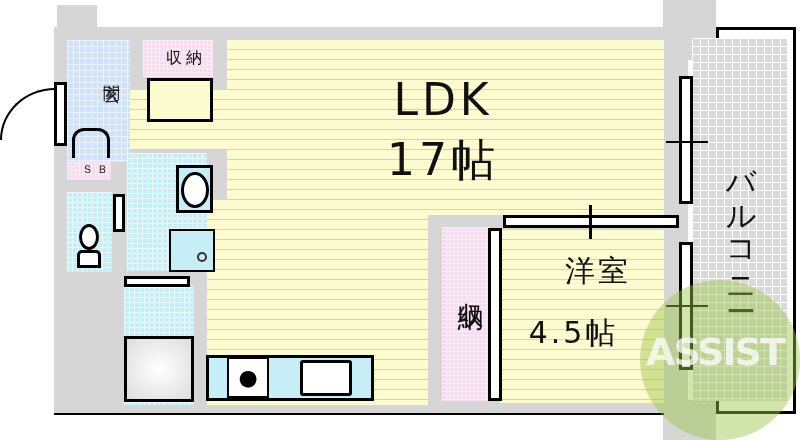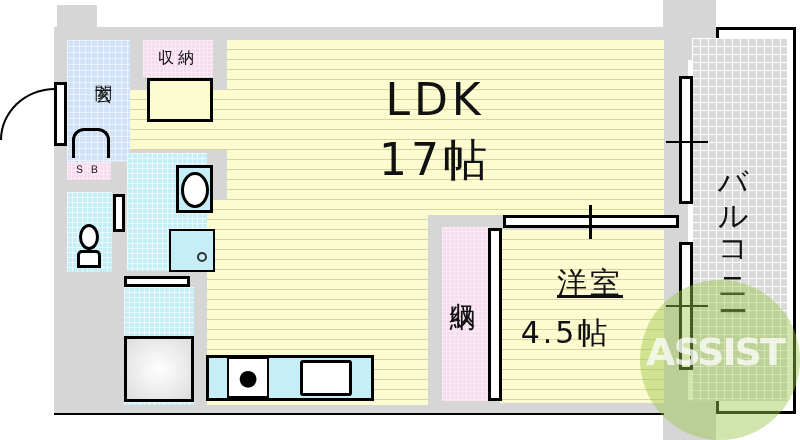--- a/index.html
+++ b/index.html
@@ -4,21 +4,21 @@
 <style>
   html,body{margin:0;padding:0;background:#fff;}
   body{width:800px;height:440px;position:relative;overflow:hidden;font-family:"DejaVu Sans","Liberation Sans",sans-serif;}
   .abs{position:absolute;}
   .wall{background:#d6d6d6;}
   .floor-wood{background-color:#fdfbd0;background-image:repeating-linear-gradient(to bottom,#fdfbd0 0px,#fdfbd0 9px,#d8d3a0 9px,#d8d3a0 10px);}
   .floor-tile-blue{background-color:#cfe2f8;background-image:linear-gradient(#ffffff88 1px,transparent 1px),linear-gradient(90deg,#ffffff88 1px,transparent 1px);background-size:6px 6px;}
   .floor-tile-cyan{background-color:#c6eef6;background-image:linear-gradient(#ffffff99 1px,transparent 1px),linear-gradient(90deg,#ffffff99 1px,transparent 1px);background-size:5px 5px;}
   .floor-pink{background-color:#f7dcf0;background-image:linear-gradient(#ffffff66 1px,transparent 1px),linear-gradient(90deg,#ffffff66 1px,transparent 1px);background-size:4px 4px;}
   .floor-balc{background-color:#d9d9d9;background-image:linear-gradient(#ffffff 1px,transparent 1px),linear-gradient(90deg,#ffffff 1px,transparent 1px);background-size:8px 8px;}
-  .label{color:#111;text-align:center;line-height:1;}
+  .label{color:#111;text-align:center;line-height:1;margin-left:8px;}
   .big{font-size:44px;letter-spacing:4px;}
   .mid{font-size:30px;letter-spacing:3px;}
   .small{font-size:15px;letter-spacing:4px;}
   .vert{writing-mode:vertical-rl;}
   .win{background:#fff;border:3px solid #000;box-sizing:border-box;}
 </style>
 </head>
 <body>
 
 <div class="abs wall" style="left:54px;top:27px;width:634px;height:388px;"></div>
@@ -32,21 +32,21 @@
 <div class="abs floor-wood" style="left:127px;top:90px;width:100px;height:60px;"></div>
 
 <div class="abs label big" style="left:360px;top:78px;width:150px;">LDK</div>
 <div class="abs label big" style="left:360px;top:138px;width:150px;">17帖</div>
 
 <div class="abs wall" style="left:428px;top:215px;width:236px;height:195px;"></div>
 <div class="abs floor-wood" style="left:500px;top:230px;width:164px;height:173px;"></div>
 <div class="abs floor-pink" style="left:442px;top:227px;width:47px;height:174px;"></div>
 <div class="abs label mid vert" style="left:450px;top:282px;font-size:26px;">収納</div>
 <div class="abs" style="left:488px;top:228px;width:14px;height:173px;border:3px solid #000;box-sizing:border-box;background:#fff;"></div>
-<div class="abs label mid" style="left:540px;top:268px;width:100px;text-decoration:underline;">洋室</div>
+<div class="abs label mid" style="left:540px;top:256px;width:100px;">洋室</div>
 <div class="abs label mid" style="left:508px;top:318px;width:115px;">4.5帖</div>
 
 <div class="abs win" style="left:503px;top:215px;width:176px;height:13px;"></div>
 <div class="abs" style="left:589px;top:205px;width:3px;height:34px;background:#000;"></div>
 
 <div class="abs" style="left:716px;top:27px;width:80px;height:387px;border:3px solid #000;box-sizing:border-box;background:#fff;"></div>
 <div class="abs floor-balc" style="left:692px;top:38px;width:95px;height:363px;"></div>
 <div class="abs label mid vert" style="left:718px;top:148px;font-size:30px;">バルコニー</div>
 <div class="abs win" style="left:679px;top:76px;width:14px;height:128px;"></div>
 <div class="abs win" style="left:679px;top:242px;width:14px;height:128px;"></div>

